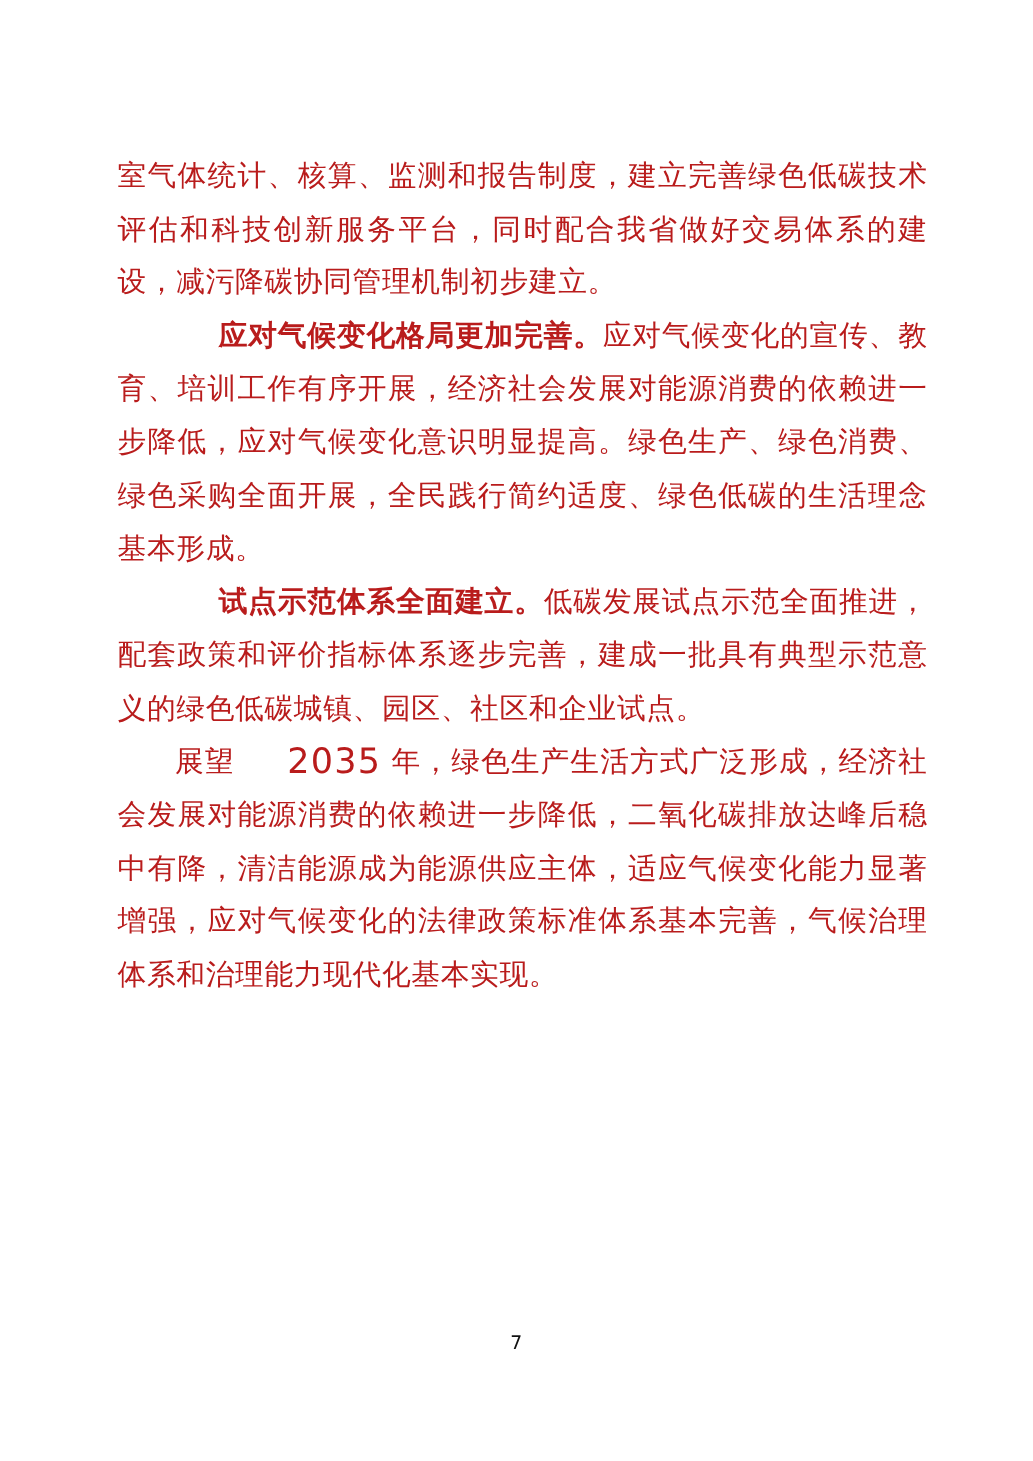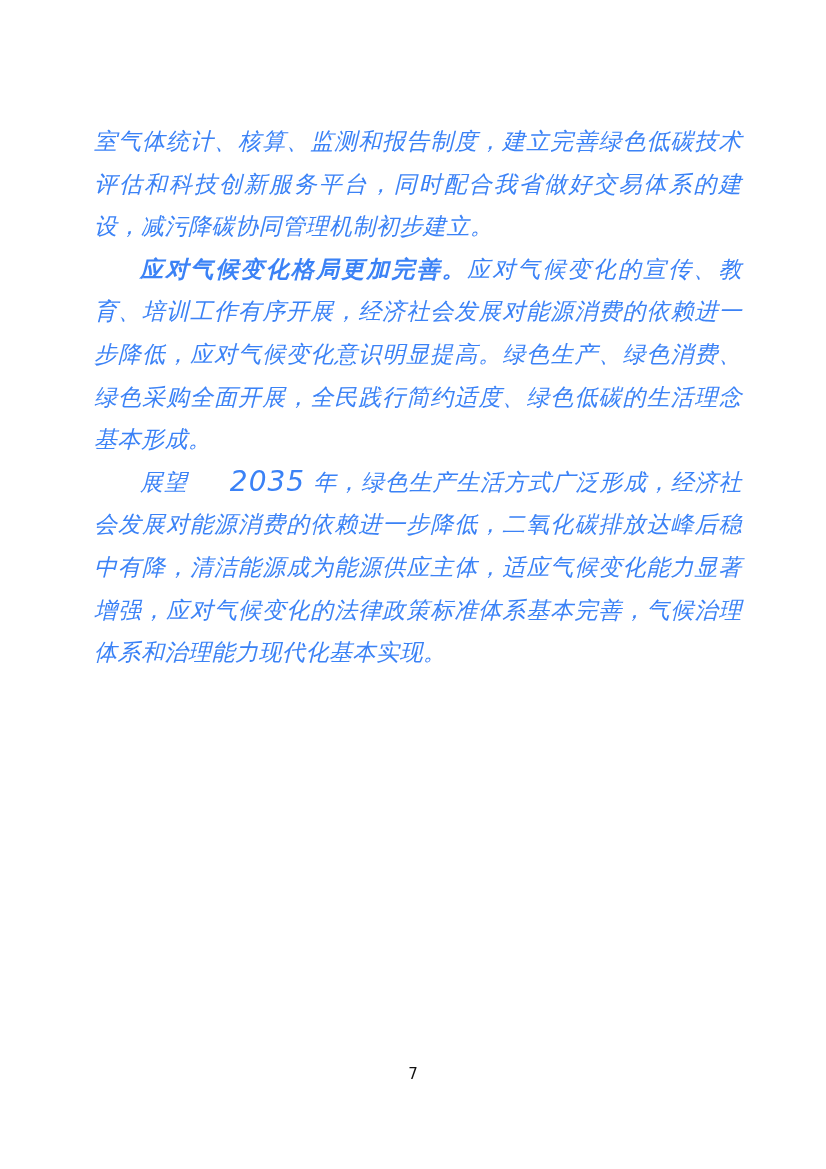--- a/index.html
+++ b/index.html
@@ -27,29 +27,29 @@
     width: 648px;
   }
   p.doc-para {
     margin: 0;
     font-size: 23px;
     line-height: 42.6px;
     letter-spacing: 0.5px;
     text-align: justify;
     text-justify: inter-character;
     text-align-last: left;
-    color: #3b82f6;
-    font-style: italic;
+    color: #b91c1c;
   }
   p.doc-para.indent {
     text-indent: 2em;
   }
   .para-lead {
     font-weight: bold;
     letter-spacing: 0.5px;
+    margin-left: 35px;
   }
   .year-num {
     font-family: "DejaVu Sans", "Liberation Sans", sans-serif;
     font-size: 28px;
     line-height: 1;
     letter-spacing: 1px;
     vertical-align: -1px;
     margin-left: 34px;
   }
   .footer {
@@ -68,20 +68,21 @@
 </head>
 <body>
 
 <div class="page">
   <div class="content">
 
     <p class="doc-para"><span>室气体统计、核算、监测和报告制度，建立完善绿色低碳技术评估和科技创新服务平台，同时配合我省做好交易体系的建设，减污降碳协同管理机制初步建立。</span></p>
 
     <p class="doc-para indent"><span class="para-lead">应对气候变化格局更加完善。</span><span>应对气候变化的宣传、教育、培训工作有序开展，经济社会发展对能源消费的依赖进一步降低，应对气候变化意识明显提高。绿色生产、绿色消费、绿色采购全面开展，全民践行简约适度、绿色低碳的生活理念基本形成。</span></p>
 
+    <p class="doc-para indent"><span class="para-lead">试点示范体系全面建立。</span><span>低碳发展试点示范全面推进，配套政策和评价指标体系逐步完善，建成一批具有典型示范意义的绿色低碳城镇、园区、社区和企业试点。</span></p>
 
     <p class="doc-para indent"><span>展望 </span><span class="year-num">2035</span><span> 年，绿色生产生活方式广泛形成，经济社会发展对能源消费的依赖进一步降低，二氧化碳排放达峰后稳中有降，清洁能源成为能源供应主体，适应气候变化能力显著增强，应对气候变化的法律政策标准体系基本完善，气候治理体系和治理能力现代化基本实现。</span></p>
 
   </div>
 
   <div class="footer">
     <span class="page-number">7</span>
   </div>
 </div>
 

